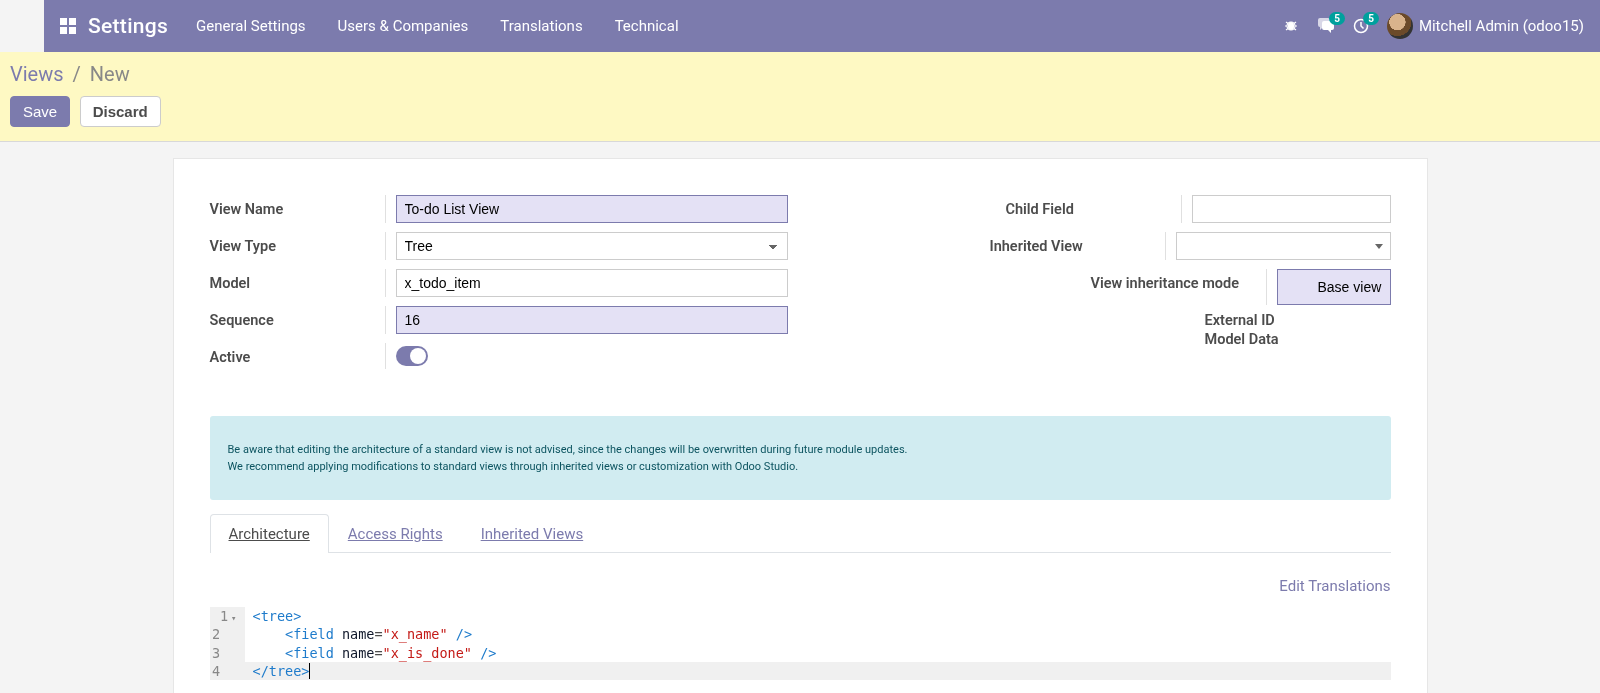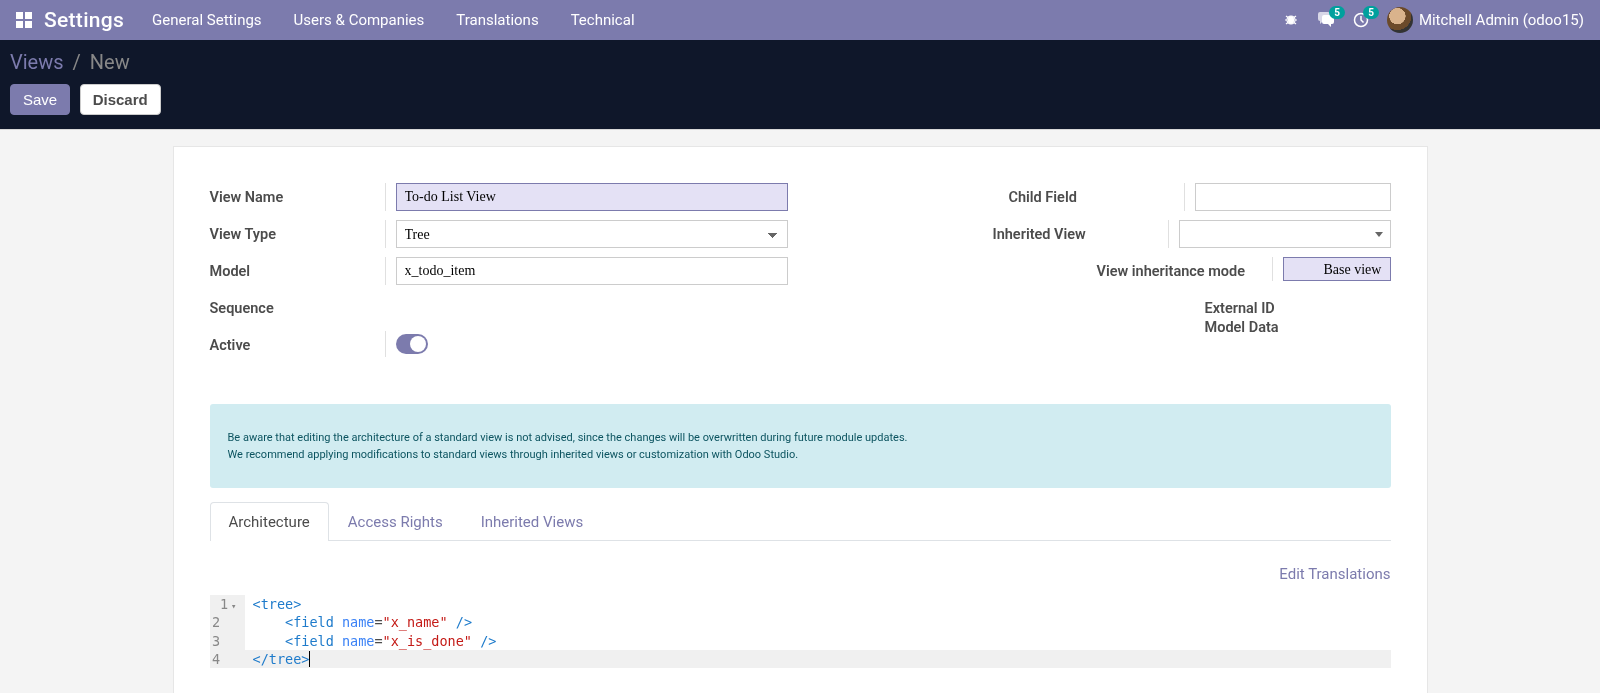--- a/index.html
+++ b/index.html
@@ -1,78 +1,78 @@
 <!DOCTYPE html>
 <html><head>
 <meta charset="utf-8">
 <style>
   * { box-sizing: border-box; margin: 0; padding: 0; }
   body { font-family: -apple-system, BlinkMacSystemFont, "Segoe UI", Roboto, Helvetica, Arial, sans-serif; font-size: 14px; color: #4c4c4c; background: #f4f4f4; }
   
-  .topnav { background: #7C7BAD; height: 40px; display:flex; align-items:center; padding: 0 16px; color: white; }
+  .topnav { background: #7C7BAD; height: 52px; display:flex; align-items:center; padding: 0 16px; color: white; margin-left: 44px; }
   .topnav .apps-icon { width:16px; height:16px; display:grid; grid-template-columns:1fr 1fr; grid-template-rows:1fr 1fr; gap:2px; margin-right:12px; cursor:pointer;}
   .topnav .apps-icon span { background:white; }
   .topnav .brand { font-size:21px; font-weight:500; margin-right:28px; letter-spacing:0.3px;}
   .topnav .menu { display:flex; gap:32px; }
   .topnav .menu a { color:#fff; text-decoration:none; font-size:15px; cursor:pointer; }
   .topnav .spacer { flex:1; }
   .topnav .right { display:flex; align-items:center; gap:18px; }
   .topnav .icon-wrap { position:relative; cursor:pointer; display:flex; align-items:center;}
   .badge { position:absolute; top:-6px; right:-10px; background:#00A09D; color:white; font-size:10px; border-radius:10px; padding:1px 5px; font-weight:bold;}
   .avatar { width:26px; height:26px; border-radius:50%; background: radial-gradient(circle at 40% 35%, #d9b38c 0 35%, #6b4a2a 36% 60%, #333 61% 100%); display:inline-block; margin-right:6px;}
   .user-block { display:flex; align-items:center; cursor:pointer; font-size:15px;}
   
-  .control-panel { background:#0f172a; padding: 10px 10px 14px 10px;}
+  .control-panel { background:#fef9c3; padding: 10px 10px 14px 10px;}
   .breadcrumb { font-size:20px; margin-bottom:10px;}
   .breadcrumb a { color:#7C7BAD; text-decoration:none; cursor:pointer;}
   .breadcrumb .sep { color:#888; margin:0 4px;}
   .breadcrumb .cur { color:#888;}
   .btn { display:inline-block; padding:6px 12px; font-size:15px; border-radius:4px; cursor:pointer; border:1px solid transparent;}
   .btn-primary { background:#7C7BAD; color:#fff; border-color:#7C7BAD;}
   .btn-secondary { background:#fff; color:#4c4c4c; border:1px solid #ccc;font-weight:bold;}
   .cp-divider { height:1px; background:#d8d8d8; margin-top:0;}
   
   .main-bg { padding: 16px 0 40px 0;}
   .sheet { background:#fff; width: 1255px; margin: 0 auto; border:1px solid #e6e6e6; padding: 36px 36px 40px 36px;}
   
   .form-cols { display:flex; gap:24px; }
   .col { flex:1; display:flex; }
   .frow { display:flex; align-items:flex-start; min-height:37px;}
   .flabel { width:175px; padding-top:6px; font-weight:600; font-size:14.5px; color:#4c4c4c;}
   .fval { flex:1; padding-left:0;}
   
-  input.txt, select.sel { width:100%; height:28px; border:1px solid #ccc; border-radius:0; padding: 2px 8px; font-size:14px; font-family:Liberation Serif, serif; background:#fff;}
+  input.txt, select.sel { width:100%; height:28px; border:1px solid #ccc; border-radius:0; padding: 2px 8px; font-size:14px; font-family:Liberation Sans, sans-serif; background:#fff;}
   input.txt.mod, select.sel.mod { background:#E4E1F5; border-color:#7C7BAD;}
   select.sel { appearance:none; -webkit-appearance:none; background-image: linear-gradient(45deg, transparent 50%, #666 50%), linear-gradient(135deg, #666 50%, transparent 50%); background-position: calc(100% - 14px) 12px, calc(100% - 9px) 12px; background-size: 5px 5px, 5px 5px; background-repeat:no-repeat;}
   .m2o { position:relative; }
   .m2o input { padding-right: 24px;}
   .m2o::after { content:''; position:absolute; right:8px; top:12px; border-left:4px solid transparent; border-right:4px solid transparent; border-top:5px solid #666;}
   
   .toggle { width:32px; height:20px; background:#7C7BAD; border-radius:20px; position:relative; cursor:pointer; display:inline-block; margin-top:3px;}
   .toggle::after { content:''; position:absolute; right:2px; top:2px; width:16px; height:16px; background:#fff; border-radius:50%;}
   .toggle .check { position:absolute; right:5px; top:4px; width:10px; height:10px; }
   .toggle .check::before { content:'✓'; color:#7C7BAD; font-size:10px; font-weight:bold; position:absolute; top:-1px; left:1px;}
   
   .alert-info { background:#D1ECF1; color:#0c5460; padding:25px 18px; border-radius:3px; margin-top:36px; font-size:11px; line-height:1.55;}
   
   .tabs { display:flex; border-bottom:1px solid #dee2e6; margin-top:14px;}
-  .tab { padding:10px 18px; cursor:pointer; color:#7C7BAD; font-size:15px; border:1px solid transparent; border-bottom:none; margin-bottom:-1px;}
+  .tab { padding:10px 18px; cursor:pointer; color:#7C7BAD; font-size:15px; border:1px solid transparent; border-bottom:none; margin-bottom:-1px;text-decoration:underline;}
   .tab.active { color:#4c4c4c; background:#fff; border-color:#dee2e6; border-radius:4px 4px 0 0;}
   
   .tab-body { padding-top:24px;}
   .edit-trans { text-align:right; color:#7C7BAD; cursor:pointer; font-size:15px; margin-bottom:12px;}
   
   .code-editor { border:0; font-family: "Menlo","Consolas",monospace; font-size:13.5px; line-height:1.35;}
   .code-row { display:flex; }
   .gutter { width:35px; text-align:right; padding-right:8px; background:#f0f0f0; color:#888; user-select:none;}
   .gutter .fold { color:#888; font-size:9px; margin-left:3px;}
   .code-line { flex:1; padding-left:8px; white-space:pre; }
   .code-row.hl .code-line { background:#f0f0f0;}
   .tag-b { color:#1E7BCB;}
-  .attr-n { color:#3b82f6;text-align:center;}
+  .attr-n { color:#0f172a;text-align:center;}
   .attr-v { color:#C41A16;}
   .cursor { border-right:1.5px solid #000; }
 </style>
 </head>
 <body>
 
 <div class="topnav">
   <div class="apps-icon">
       <span></span>
       <span></span>
@@ -152,20 +152,23 @@
           </div>
         </div>
         <div class="frow">
           <div class="flabel">Model</div>
           <div class="fval" style="border-left:1px solid #e0e0e0; padding-left:10px;">
             <input class="txt" value="x_todo_item" style="">
           </div>
         </div>
         <div class="frow">
           <div class="flabel">Sequence</div>
+          <div class="fval" style="border-left:1px solid #e0e0e0; padding-left:10px;">
+            <input class="txt mod" value="16" style="">
+          </div>
         </div>
         <div class="frow">
           <div class="flabel">Active</div>
           <div class="fval" style="border-left:1px solid #e0e0e0; padding-left:10px;">
             <span class="toggle"><span class="check"></span></span>
           </div>
         </div>
       </div>
 
       <div class="col" style="flex-direction:column;align-items:flex-end;">
@@ -177,21 +180,21 @@
         </div>
         <div class="frow">
           <div class="flabel">Inherited View</div>
           <div class="fval m2o" style="border-left:1px solid #e0e0e0; padding-left:10px;">
             <input class="txt" value="" style="">
           </div>
         </div>
         <div class="frow">
           <div class="flabel">View inheritance mode</div>
           <div class="fval" style="border-left:1px solid #e0e0e0; padding-left:10px;">
-            <select class="sel mod" style="height:24px;padding-left:40px;">
+            <select class="sel mod" style="height:36px;padding-left:40px;">
               <option>Base view</option>
             </select>
           </div>
         </div>
         <div class="frow">
           <div class="flabel">External ID</div>
           <div class="fval" style="border-left:1px solid #e0e0e0; padding-left:10px;"></div>
         </div>
         <div class="frow" style="min-height:24px; margin-top:-12px;">
           <div class="flabel" style="padding-top:0;">Model Data</div>

